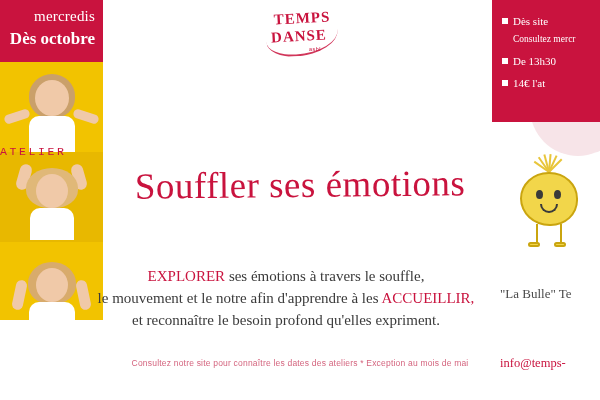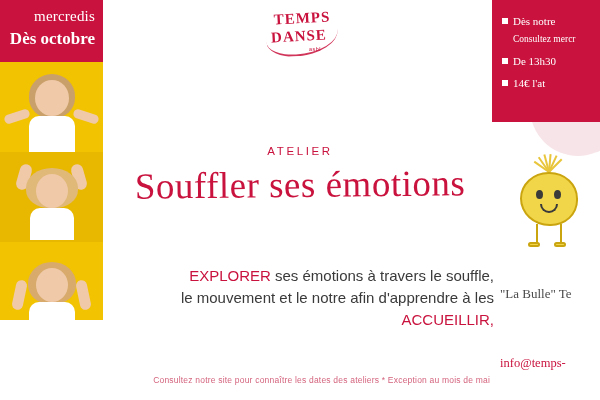--- a/index.html
+++ b/index.html
@@ -153,53 +153,53 @@
     border-bottom: 2px solid #c9133e;
     border-radius: 0 0 60% 40%;
     transform: rotate(-4deg);
     opacity: .85;
   }
 
   
   .atelier {
     position: absolute;
     left: 0; right: 0; top: 145px;
-    text-align: center;
+    text-align: left;
     color: #c9133e;
     font-size: 11.5px;
     letter-spacing: 2.6px;
-    font-family: Liberation Sans, sans-serif;
+    font-family: Liberation Mono, monospace;
   }
   .title {
     position: absolute;
     left: 0; right: 0; top: 163px;
     text-align: center;
     color: #c9133e;
     font-family: "Liberation Serif", serif;
     font-size: 37px;
     font-weight: normal;
     letter-spacing: .5px;
     transform: rotate(-0.6deg);
   }
 
   .body-copy {
     position: absolute;
-    left: 114px; width: 380px; top: 265px;
-    text-align: right;
+    left: 96px; width: 380px; top: 265px;
+    text-align: center;
     color: #3a3a3a;
-    font-family: Liberation Sans, sans-serif;
+    font-family: Liberation Serif, serif;
     font-size: 15px;
     line-height: 22px;
   }
   .body-copy .hl { color: #c9133e; }
 
   .footnote {
     position: absolute;
-    left: 110px; width: 380px; top: 375px;
-    text-align: right;
+    left: 110px; width: 380px; top: 358px;
+    text-align: center;
     color: #d4647e;
     font-size: 8.5px;
     letter-spacing: .2px;
   }
 
   
   .right-col {
     position: absolute;
     right: 0; top: 0;
     width: 108px; height: 400px;
@@ -379,32 +379,33 @@
     <div class="l-bot">DANSE</div>
     <div class="l-sub">asbl</div>
   </div>
 
   <div class="atelier">ATELIER</div>
   <div class="title">Souffler ses émotions</div>
 
   <div class="body-copy" id="paragraph-host">
       <div><span class="hl">EXPLORER</span><span> ses émotions à travers le souffle,</span></div>
       <div><span>le mouvement et le notre afin d'apprendre à les </span><span class="hl">ACCUEILLIR,</span></div>
+      <div><span>et reconnaître le besoin profond qu'elles expriment.</span></div>
     </div>
 
   <div class="footnote">Consultez notre site pour connaître les dates des ateliers * Exception au mois de mai</div>
 
   <div class="right-col">
 
     <div class="right-circle"></div>
 
     <div class="right-top" id="info-host">
         <div class="line">
           <span class="bullet"></span>
-          <span>Dès notre</span>
+          <span>Dès site</span>
         </div>
         <div class="line nodot">
           <span>Consultez mercr</span>
         </div>
         <div class="line">
           <span class="bullet"></span>
           <span>De 13h30</span>
         </div>
         <div class="line">
           <span class="bullet"></span>

